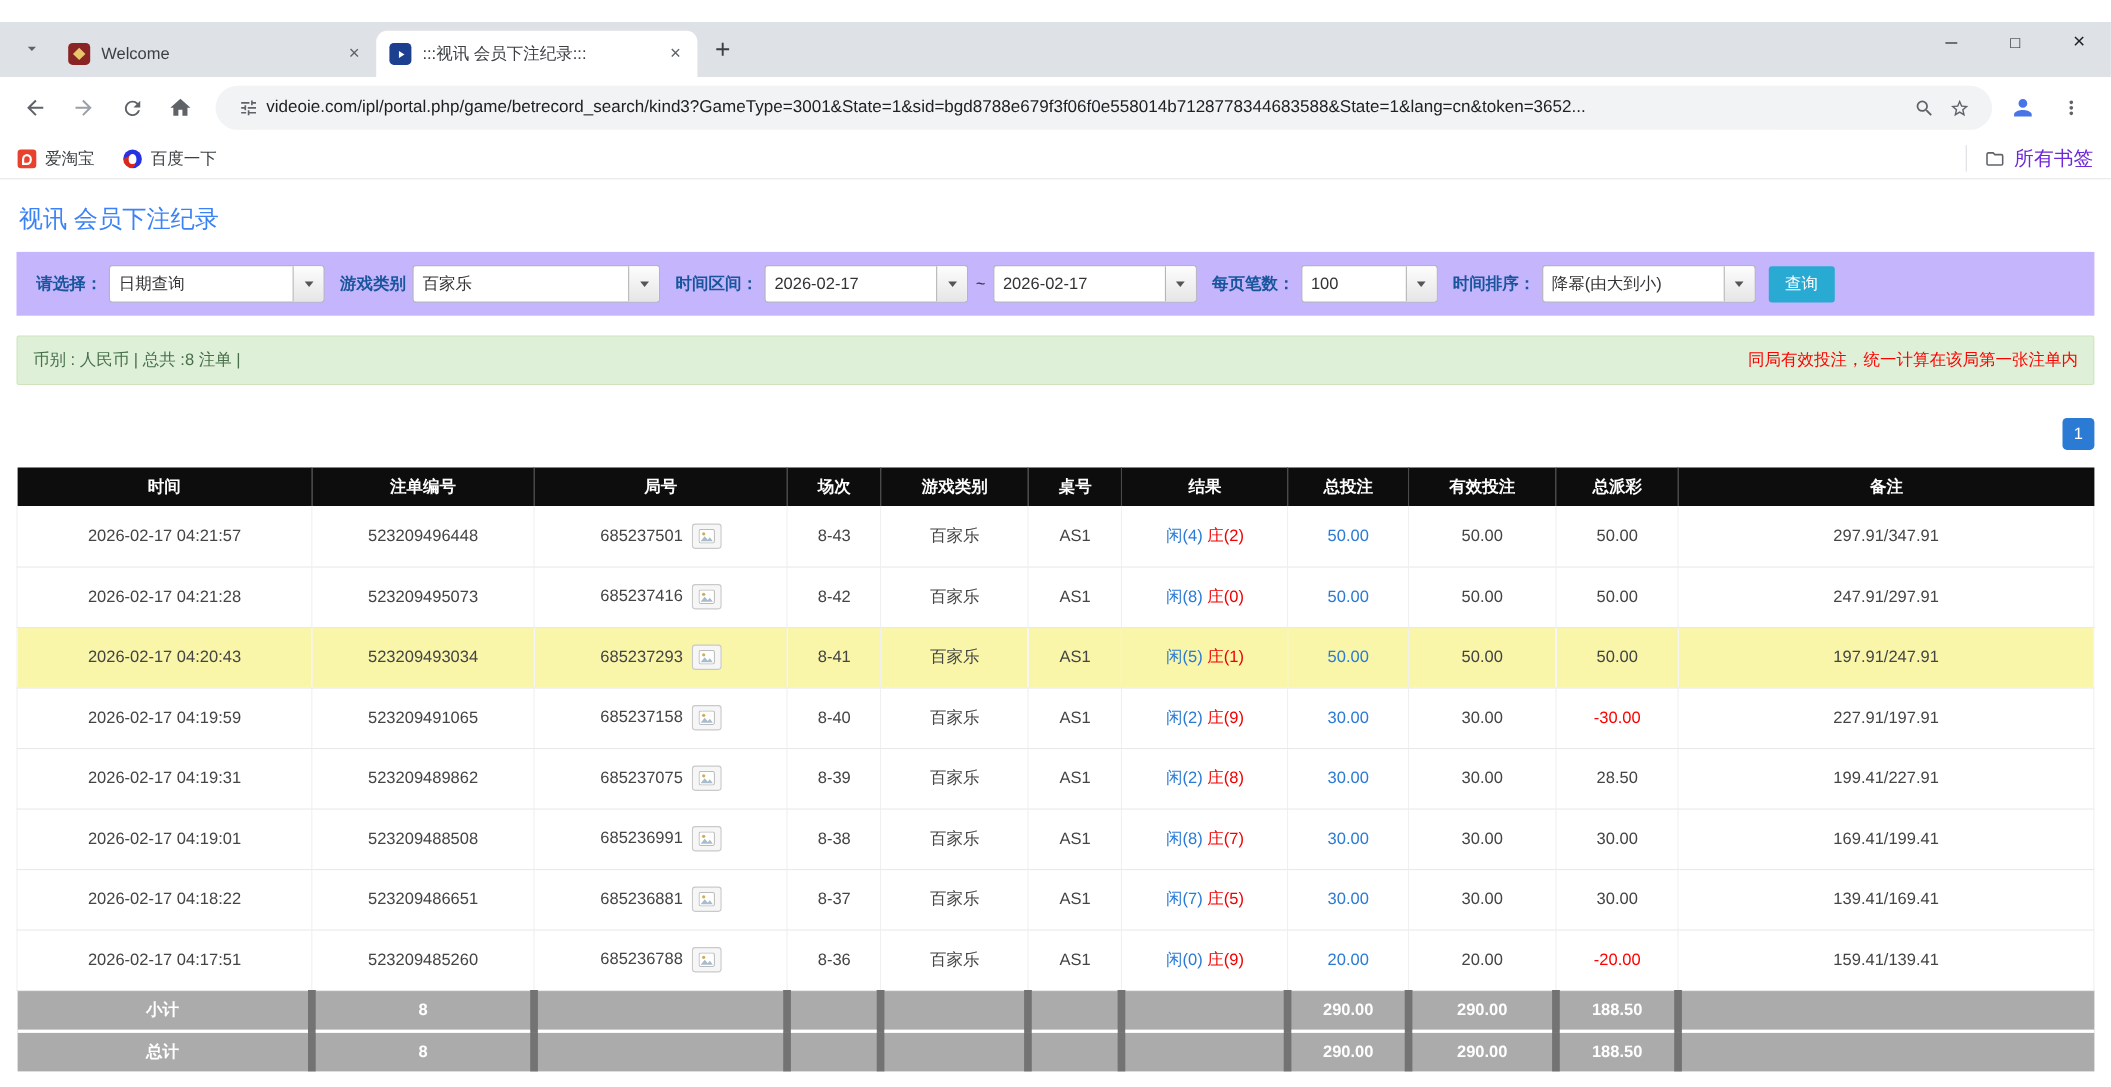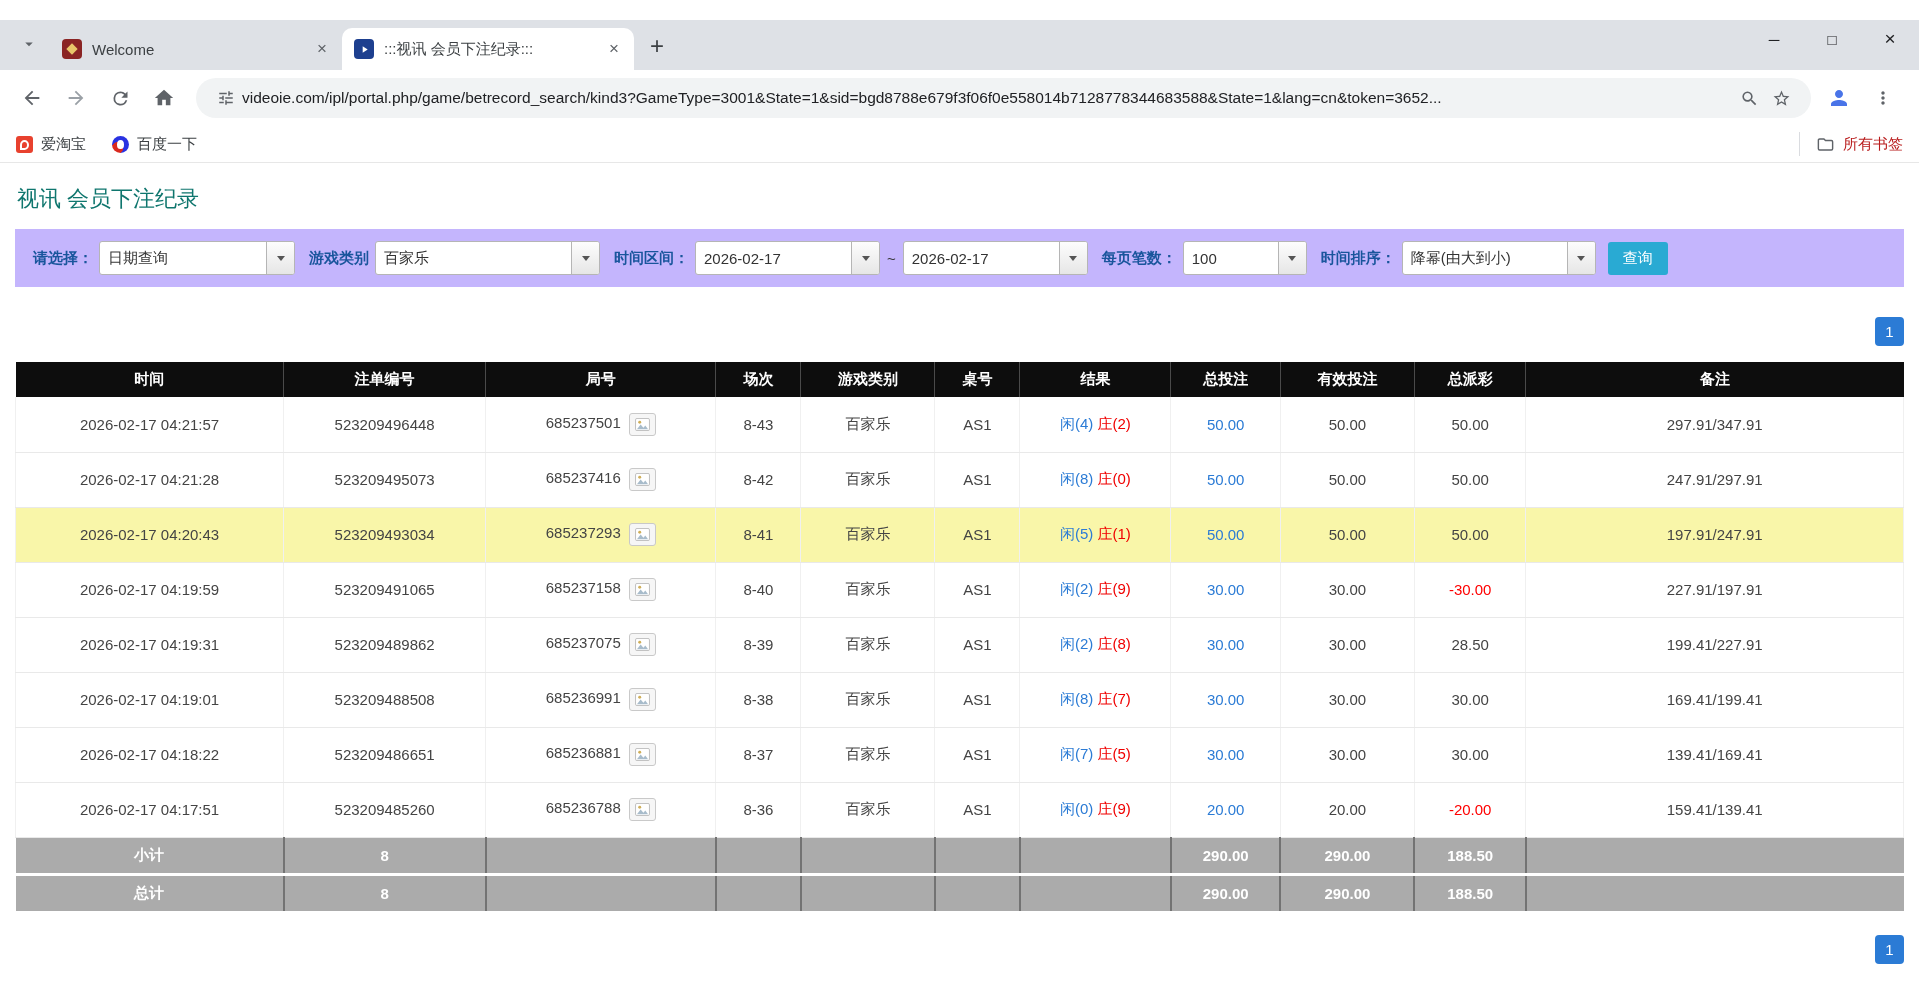--- a/index.html
+++ b/index.html
@@ -40,27 +40,27 @@
   .bookmarks-bar { height:37px; background:#fff; display:flex; align-items:center;
                    padding:0 16px; border-bottom:1px solid #e7e7e7; }
   .bookmark { display:flex; align-items:center; margin-right:26px; font-size:15px; color:#3c4043; }
   .bicon { width:17px; height:17px; margin-right:8px; flex:0 0 auto; }
   .bicon-taobao { background:#e8412e; border-radius:3px; position:relative; }
   .bicon-taobao::after { content:""; position:absolute; inset:4px 4px 3px 4px;
                          border:2px solid #fff; border-radius:50% 50% 50% 0; }
   .bicon-baidu { border-radius:50%; background:radial-gradient(circle at 32% 70%, #d9291f 0 34%, #2932e1 35%); position:relative; }
   .bicon-baidu::after { content:""; position:absolute; left:5px; top:4px; width:7px; height:9px;
                         background:#fff; border-radius:50% 50% 45% 45%; }
-  .bookmarks-right { margin-left:auto; display:flex; align-items:center; color:#b91c1c;
-                     font-size:15px; border-left:1px solid #dadce0; padding-left:16px; height:24px; }
+  .bookmarks-right { margin-left:auto; display:flex; align-items:center; color:#6d28d9;
+                     font-size:18px; border-left:1px solid #dadce0; padding-left:16px; height:24px; }
   .bookmarks-right svg { margin-right:8px; }
 
   
   .page { padding:0 15px; }
-  .page-title { font-size:22px; line-height:28px; color:#0f766e; margin:22px 0 16px 2px; font-weight:500; }
+  .page-title { font-size:22px; line-height:28px; color:#3b82f6; margin:22px 0 16px 2px; font-weight:500; }
 
   .filter-bar { background:#c4b5fd; height:58px; display:flex; align-items:center;
                 padding:0 18px; white-space:nowrap; }
   .f-label { color:#19559c; font-weight:bold; font-size:15px; margin:0 6px 0 14px; }
   .f-label:first-child { margin-left:0; }
   .combo { display:flex; height:34px; background:#fff; border:1px solid #b5b5b5;
            border-radius:3px; overflow:hidden; flex:0 0 auto; }
   .combo input { border:none; outline:none; padding:0 8px; font-size:15px; color:#333;
                  width:100%; min-width:0; background:transparent; }
   .combo .drop { width:28px; border-left:1px solid #b5b5b5; background:linear-gradient(#fdfdfd,#e6e6e6);
@@ -90,21 +90,21 @@
   .records tbody td { text-align:center; font-size:15px; color:#444; height:55px;
                       border-bottom:1px solid #e9e9e9; border-right:1px solid #f0f0f0;
                       background:#fff; overflow:hidden; }
   .records tbody td:first-child { border-left:1px solid #f0f0f0; }
   .records tr.highlight td { background:#f9f6a9; }
   .records .neg { color:#ff0000; }
   .records .bet-link { color:#2b7bd5; cursor:pointer; text-decoration:none; }
   .records .player { color:#2b7bd5; }
   .records .banker { color:#f00000; }
   .records tfoot td { background:#ababab; color:#fff; font-weight:bold; font-size:15px;
-                      height:37px; border-right:2px solid #737373; text-align:center; }
+                      height:37px; border-right:7px solid #737373; text-align:center; }
   .records tfoot td:last-child { border-right:none; }
   .records tfoot tr.total-row td { border-top:3px solid #fff; }
 
   .img-btn { display:inline-flex; width:27px; height:23px; border:1px solid #c9c9c9; border-radius:3px;
              background:#f6f6f6; align-items:center; justify-content:center; margin-left:8px;
              vertical-align:middle; cursor:pointer; }
 </style>
 </head>
 <body>
 
@@ -261,20 +261,24 @@
     <div class="combo w5">
       <input value="降幂(由大到小)" style="">
       <span class="drop">
           <span class="chevron-down"></span>
         </span>
     </div>
 
     <button class="search-btn">查询</button>
   </div>
 
+  <div class="summary-bar">
+    <span class="summary-left">币别 : 人民币 | 总共 :8 注单 |</span>
+    <span class="summary-right">同局有效投注，统一计算在该局第一张注单内</span>
+  </div>
 
   <div class="pagination-row">
     <div class="page-btn">1</div>
   </div>
 
   <table class="records">
     <colgroup>
       <col style="width:14.2%">
         <col style="width:10.7%">
         <col style="width:12.2%">

